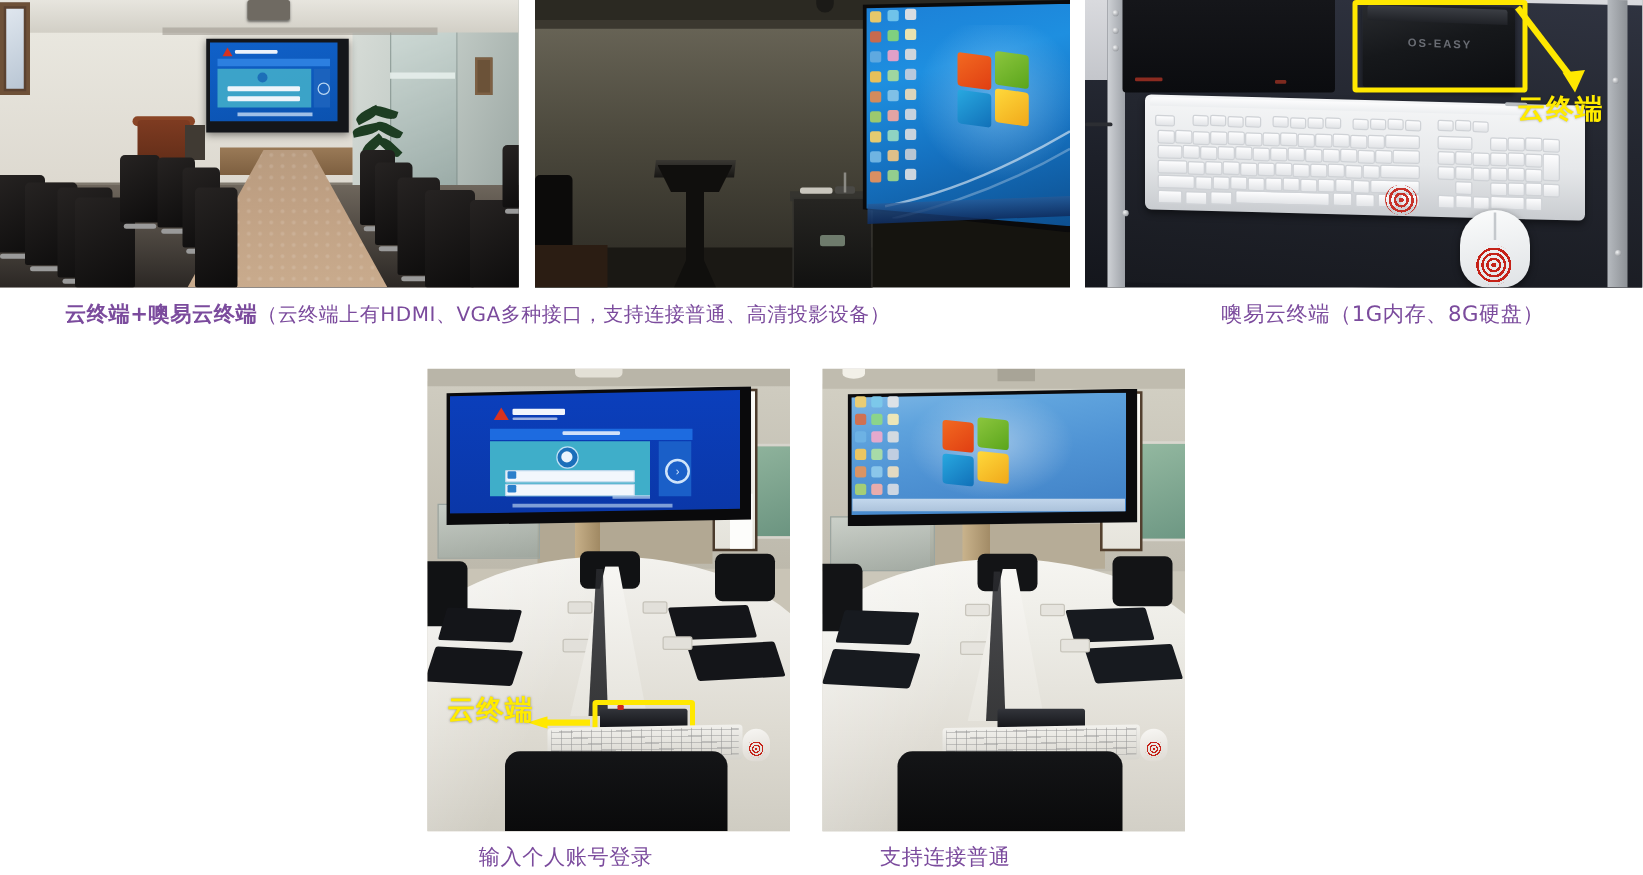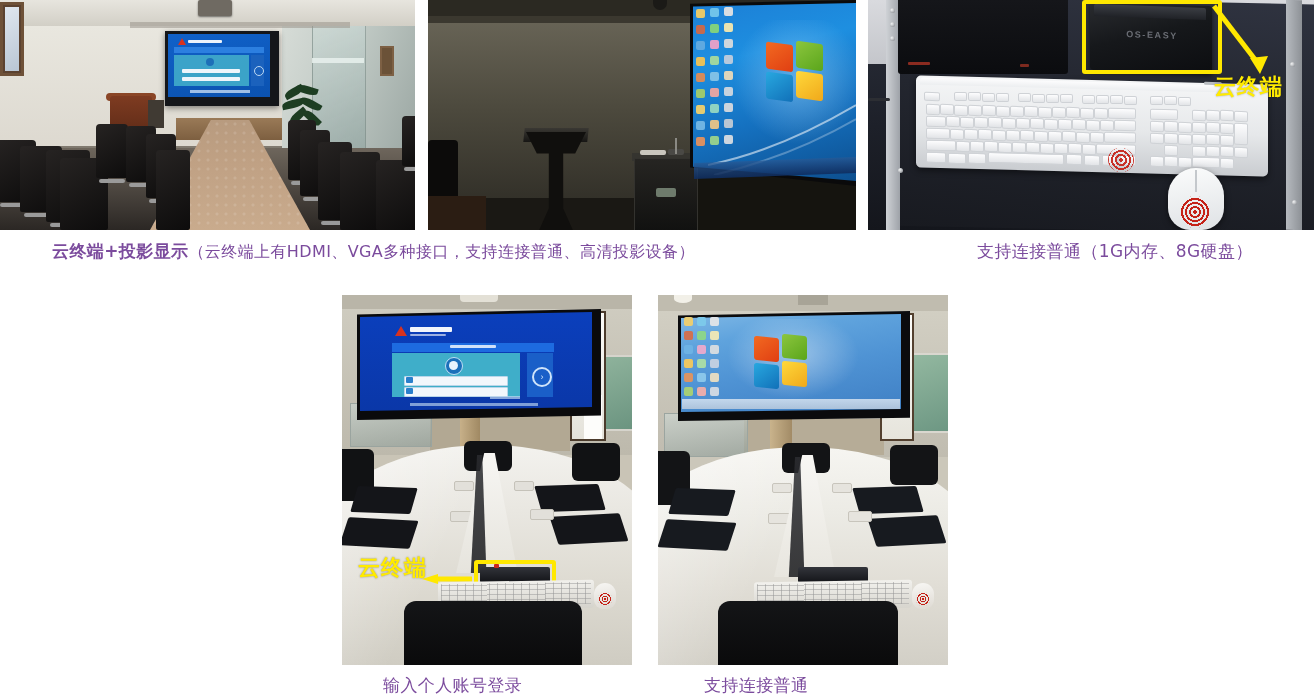--- a/index.html
+++ b/index.html
@@ -738,25 +738,25 @@
   <div id="p5-divider-dark"></div>
   <div id="p5-term"></div>
   <div id="p5-kb"></div>
   <div id="p5-kb-keys"></div>
   <div id="p5-mouse"></div>
   <div id="p5-mouse-seal"></div>
   <div id="p5-chairFront"></div>
 </div>
 
 <div class="caption" style="left:52px;top:240px;">
-  <span class="bold">云终端+投影显示</span><span class="sub">（云终端上有HDMI、VGA多种接口，支持连接普通、高清投影设备）</span>
+  <span class="bold">云终端+噢易云终端</span><span class="sub">（云终端上有HDMI、VGA多种接口，支持连接普通、高清投影设备）</span>
 </div>
 
 <div class="caption" style="left:977px;top:240px;">
-  <span>支持连接普通（1G内存、8G硬盘）</span>
+  <span>噢易云终端（1G内存、8G硬盘）</span>
 </div>
 
 <div class="caption" style="left:383px;top:674px;">
   <span>输入个人账号登录</span>
 </div>
 
 <div class="caption" style="left:704px;top:674px;">
   <span>支持连接普通</span>
 </div>
 

